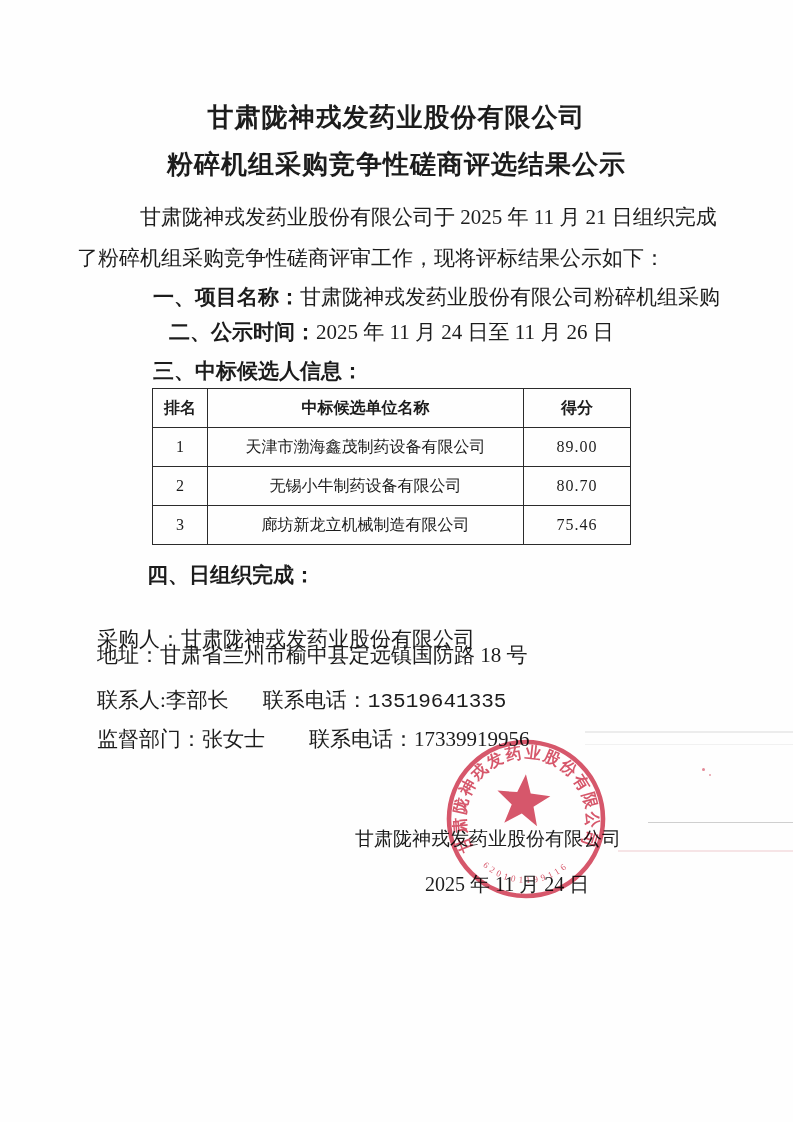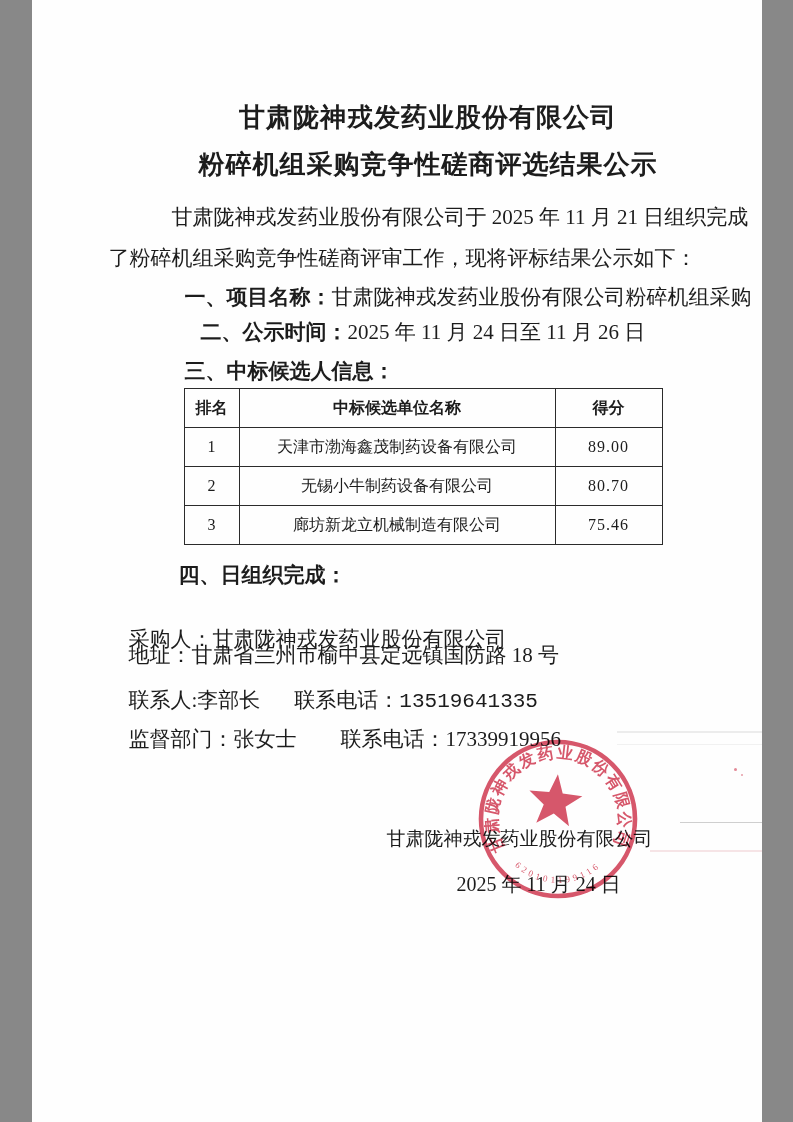--- a/index.html
+++ b/index.html
@@ -1,18 +1,18 @@
 <!DOCTYPE html>
 <html><head>
 <meta charset="utf-8">
 <style>
   html,body{margin:0;padding:0;background:#888;}
   .page{
     position:relative;
-    width:730px;height:1122px;
+    width:793px;height:1122px;
     margin:0 auto;
     background:#fefefe;
     overflow:hidden;
     font-family:"Liberation Serif","DejaVu Serif",serif;
     color:#1c1c1c;
   }
   .abs{position:absolute;white-space:nowrap;}
   .title{
     left:0;width:793px;text-align:center;
     font-size:26px;font-weight:bold;letter-spacing:1px;

